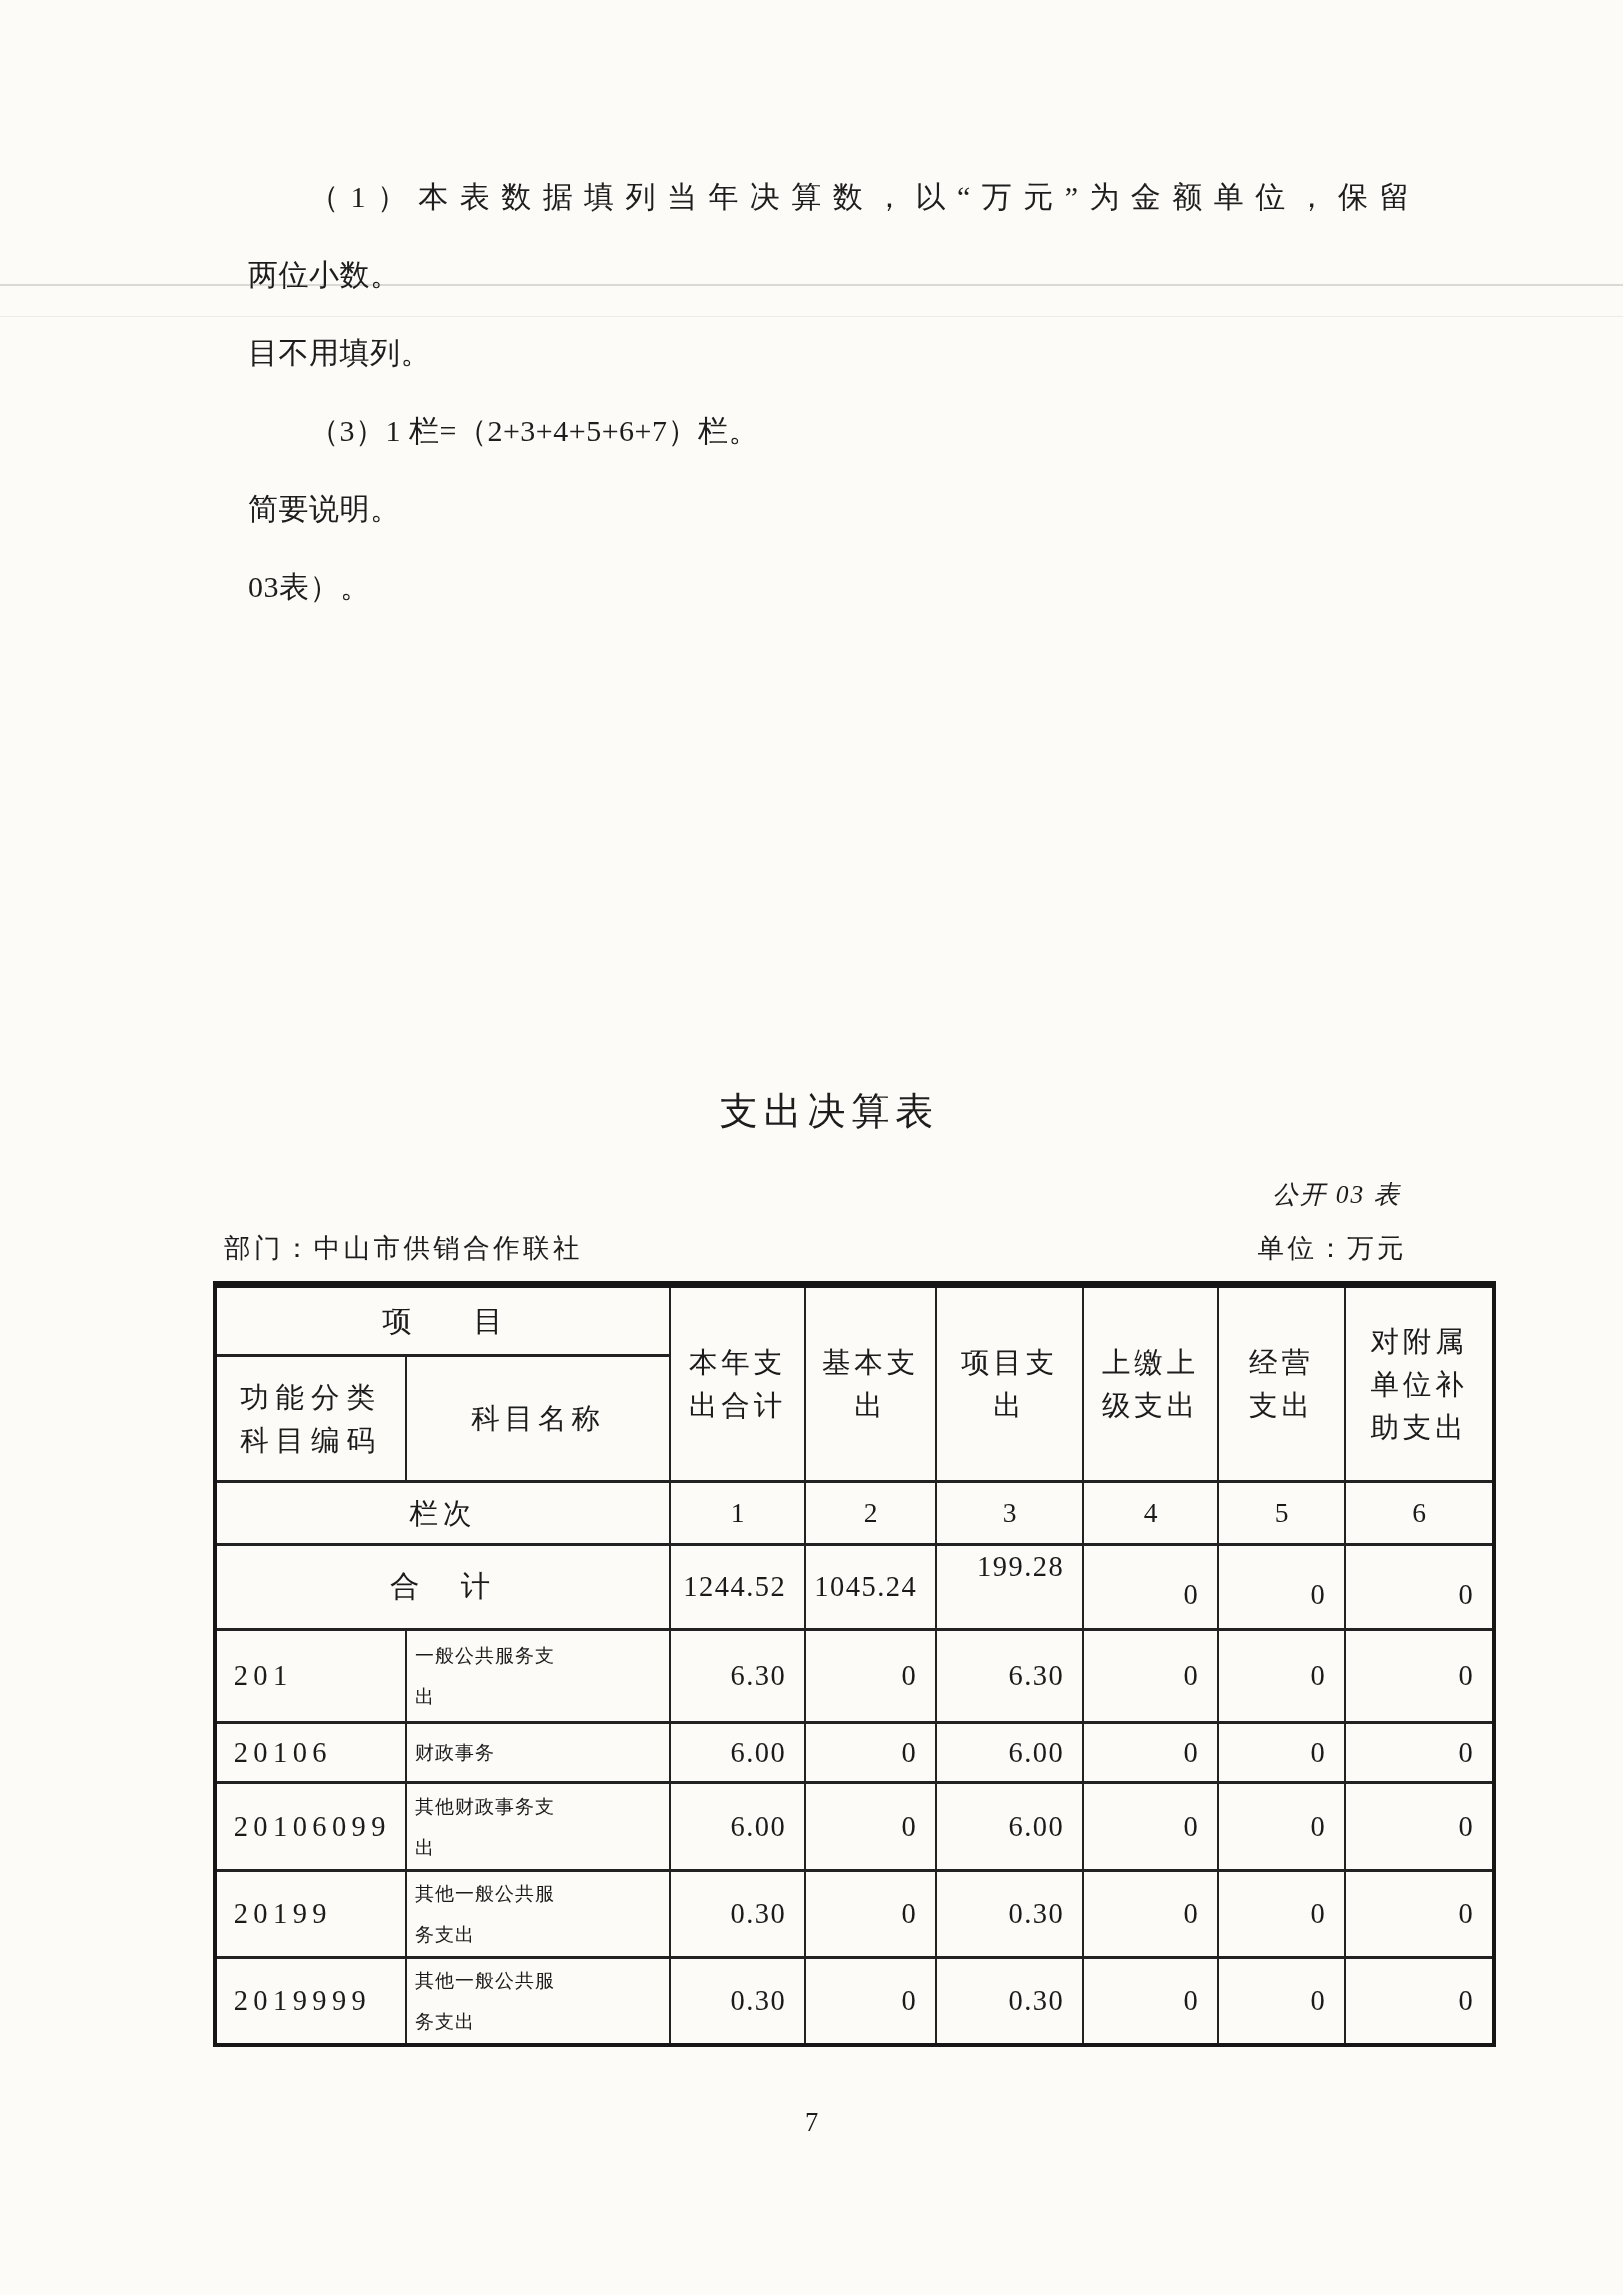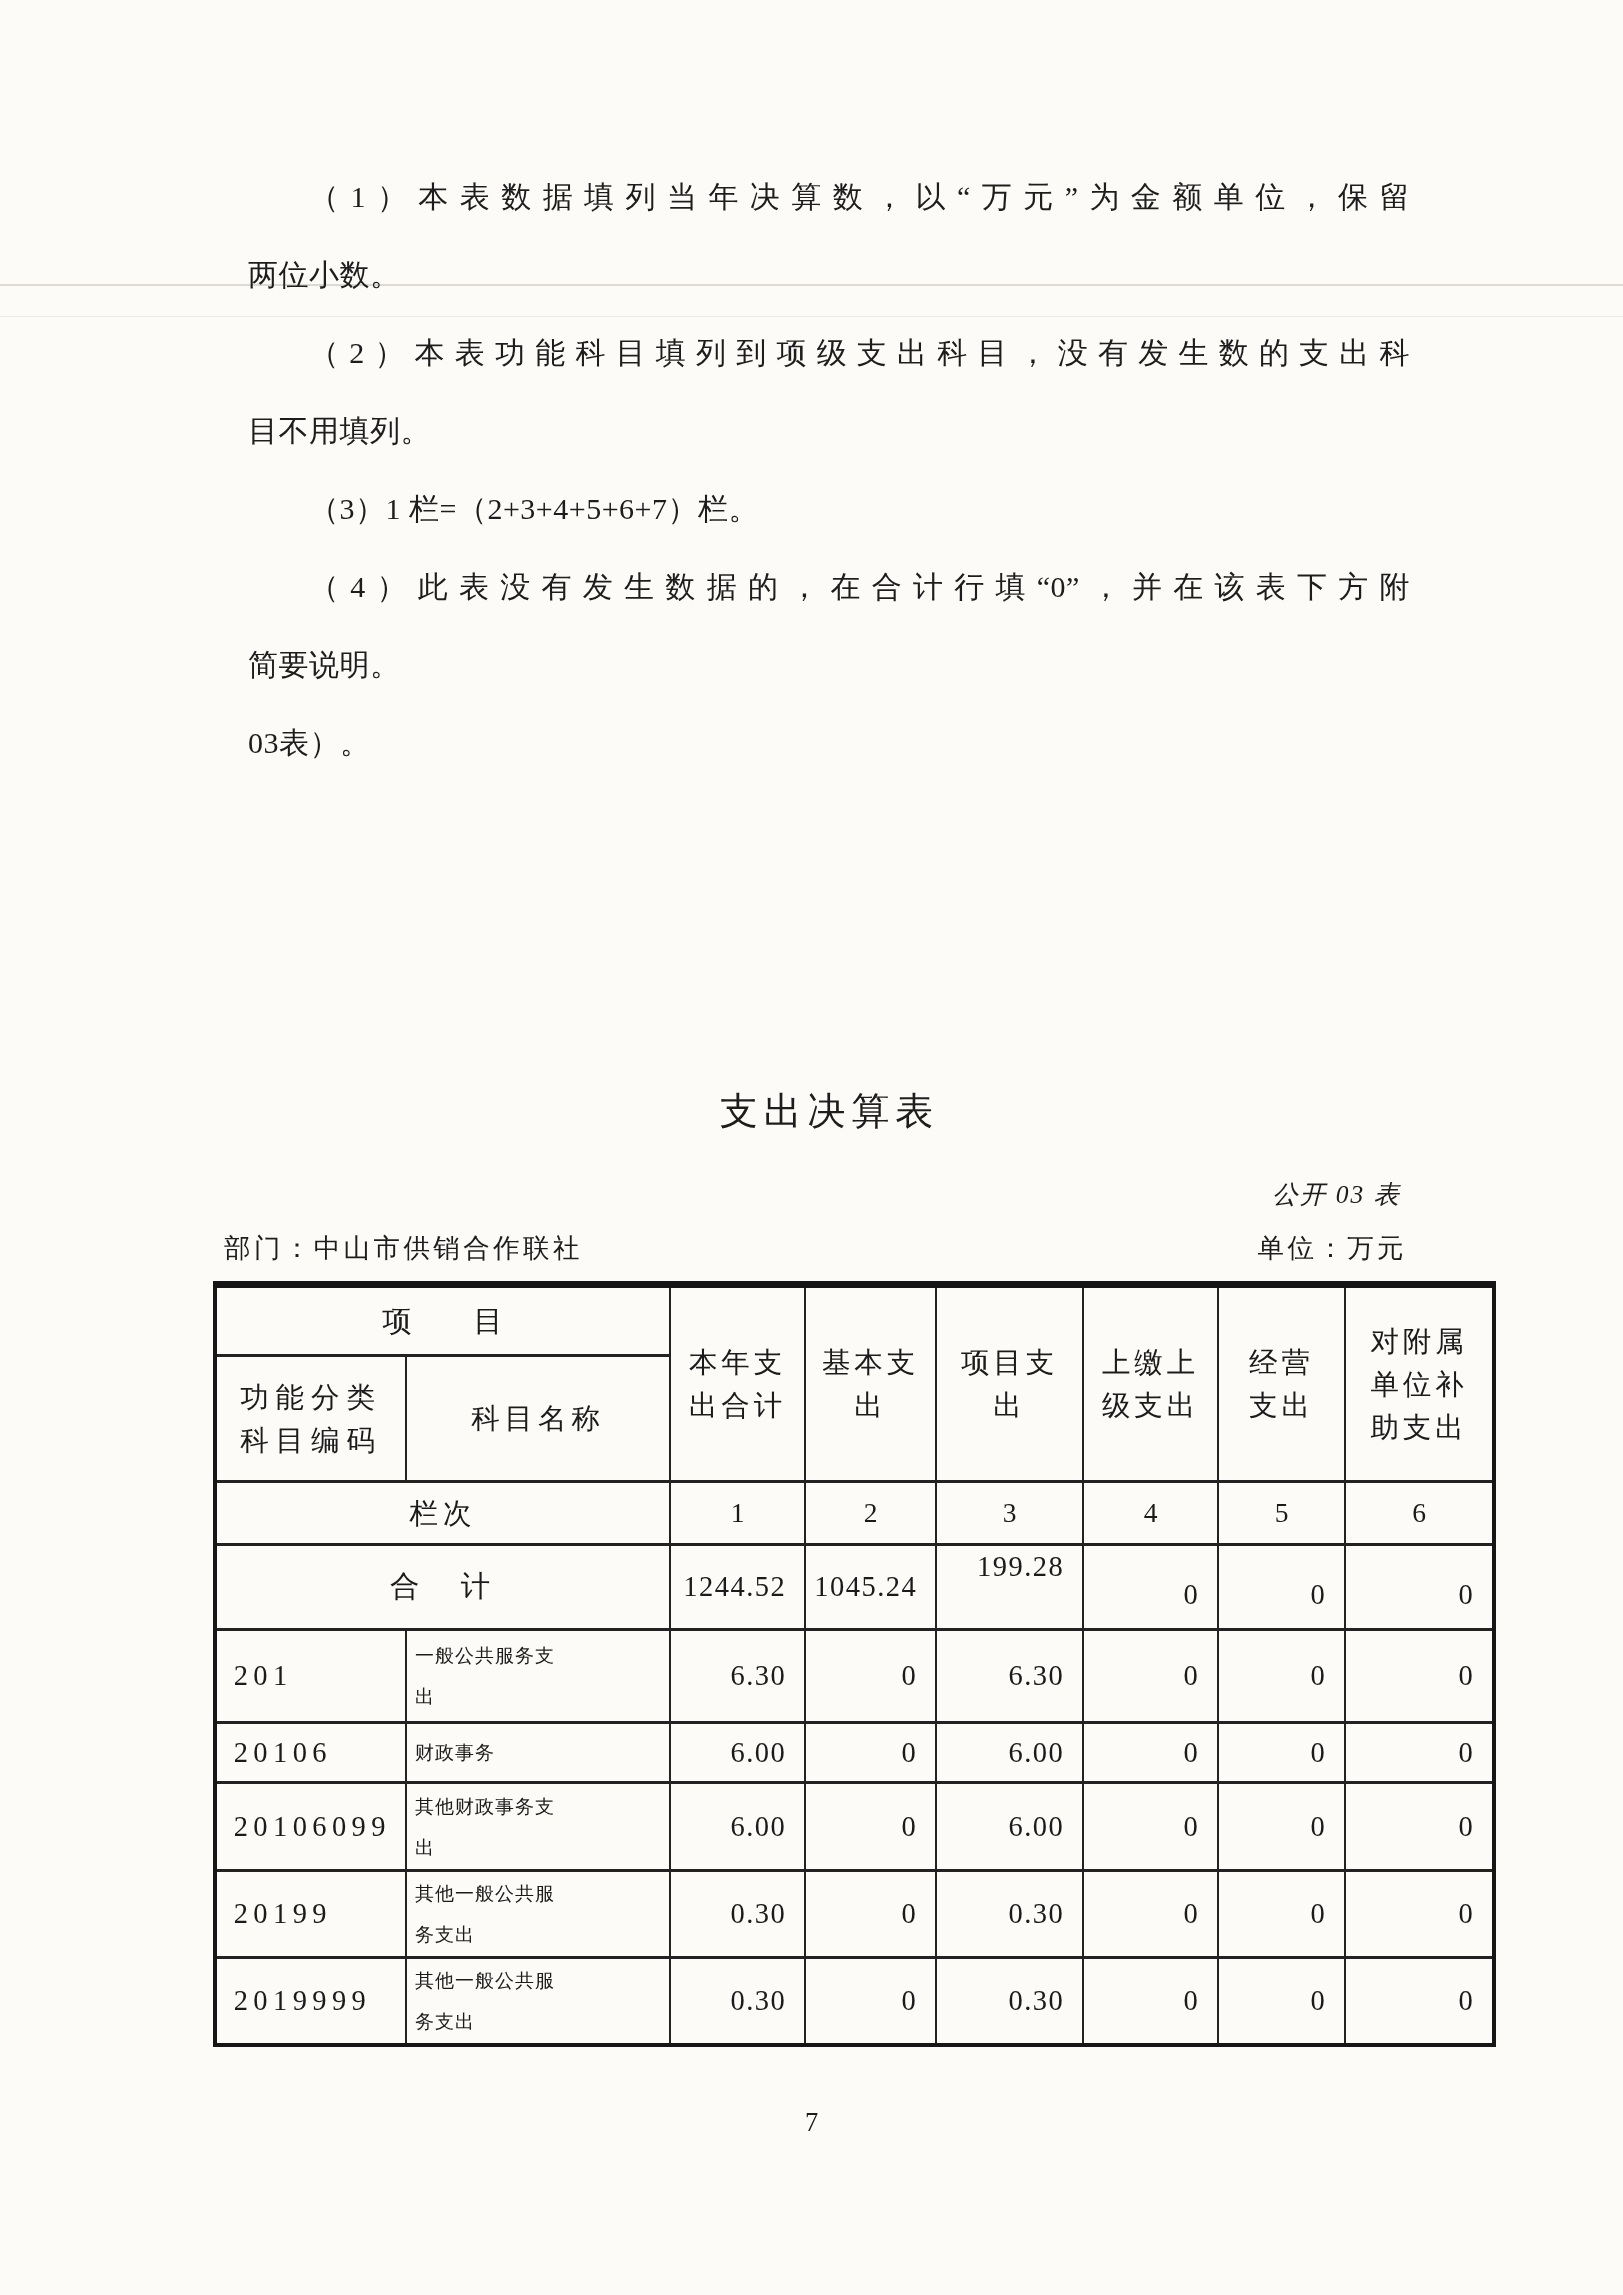--- a/index.html
+++ b/index.html
@@ -121,24 +121,22 @@
 <body>
 
 <div class="page">
 
   <div class="scan-line scan-line-1"></div>
   <div class="scan-line scan-line-2"></div>
 
   <div class="notes" id="notes">
       <div class="note-line justify indent">（1）本表数据填列当年决算数，以“万元”为金额单位，保留</div>
       <div class="note-line">两位小数。</div>
-      <div class="note-line justify indent">（2）本表功能科目填列到项级支出科目，没有发生数的支出科</div>
       <div class="note-line">目不用填列。</div>
       <div class="note-line indent">（3）1 栏=（2+3+4+5+6+7）栏。</div>
-      <div class="note-line justify indent">（4）此表没有发生数据的，在合计行填“0”，并在该表下方附</div>
       <div class="note-line">简要说明。</div>
       <div class="note-line">03表）。</div>
     </div>
 
   <div class="title">支出决算表</div>
 
   <div class="table-code">公开 03 表</div>
 
   <div class="meta-row">
     <span>部门：中山市供销合作联社</span>

